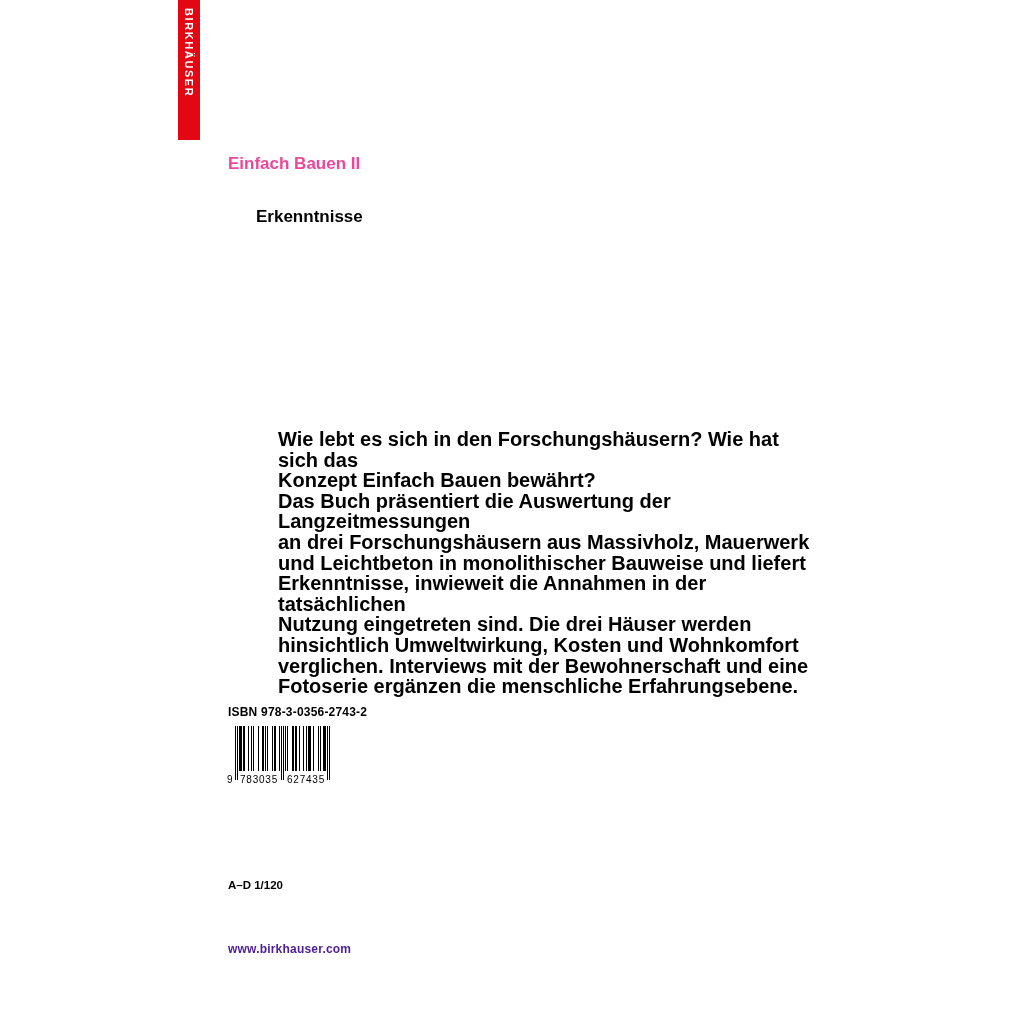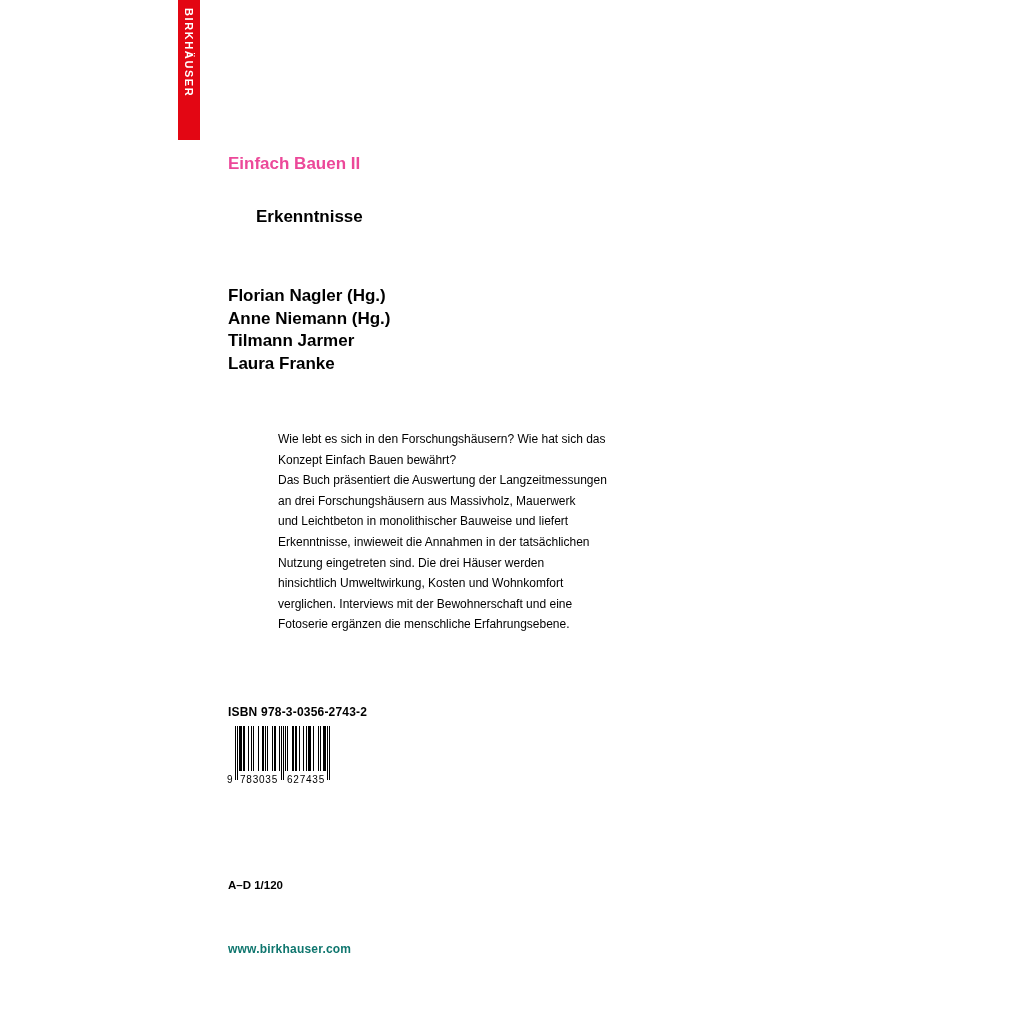--- a/index.html
+++ b/index.html
@@ -56,22 +56,22 @@
     font-size: 17px;
     font-weight: bold;
     color: #000;
     line-height: 22.5px;
   }
   .description {
     position: absolute;
     left: 278px;
     top: 429px;
     width: 545px;
-    font-size: 12px;
-    font-weight: normal;
+    font-size: 20px;
+    font-weight: bold;
     color: #000;
     line-height: 20.6px;
     white-space: pre-line;
   }
   .isbn {
     position: absolute;
     left: 228px;
     top: 705px;
     font-size: 12px;
     font-weight: bold;
@@ -91,42 +91,36 @@
     font-weight: bold;
     color: #000;
   }
   .footer-codes .print-run { }
   .website {
     position: absolute;
     left: 228px;
     top: 942px;
     font-size: 12px;
     font-weight: bold;
-    color: #0f766e;
+    color: #4c1d95;
     letter-spacing: 0.2px;
   }
 </style>
 </head>
 <body>
 
 <div class="page">
 
   <div class="ribbon">
     <span class="ribbon-text">BIRKHÄUSER</span>
   </div>
 
   <div class="title">Einfach Bauen II</div>
   <div class="subtitle">Erkenntnisse</div>
 
-  <div class="authors">
-    <div>Florian Nagler (Hg.)</div>
-    <div>Anne Niemann (Hg.)</div>
-    <div>Tilmann Jarmer</div>
-    <div>Laura Franke</div>
-  </div>
 
   <div class="description">Wie lebt es sich in den Forschungshäusern? Wie hat sich das
 Konzept Einfach Bauen bewährt?
 Das Buch präsentiert die Auswertung der Langzeitmessungen
 an drei Forschungshäusern aus Massivholz, Mauerwerk
 und Leichtbeton in monolithischer Bauweise und liefert
 Erkenntnisse, inwieweit die Annahmen in der tatsächlichen
 Nutzung eingetreten sind. Die drei Häuser werden
 hinsichtlich Umweltwirkung, Kosten und Wohnkomfort
 verglichen. Interviews mit der Bewohnerschaft und eine

